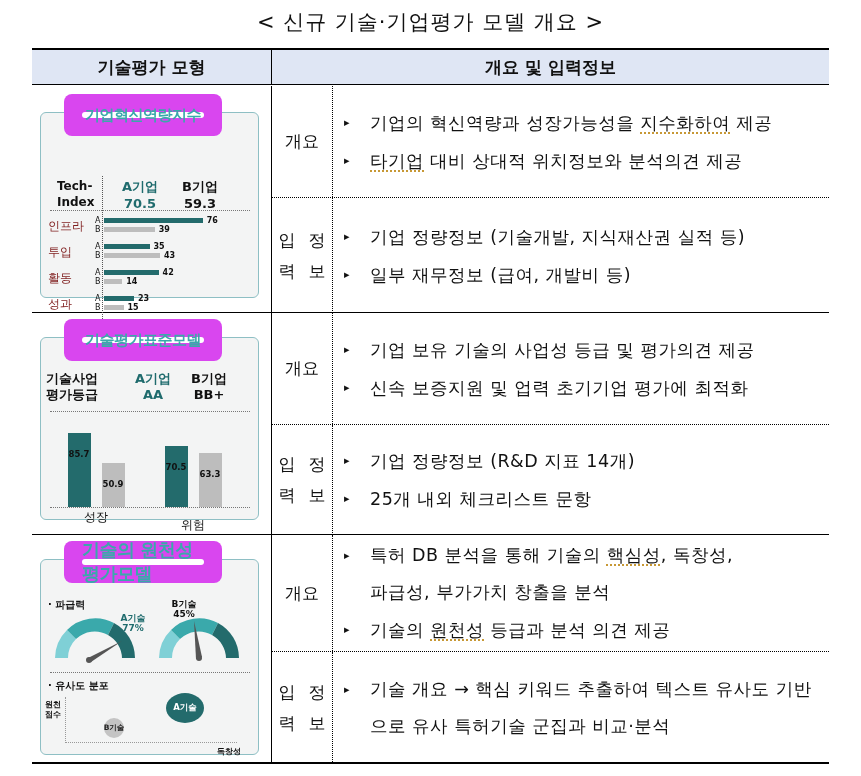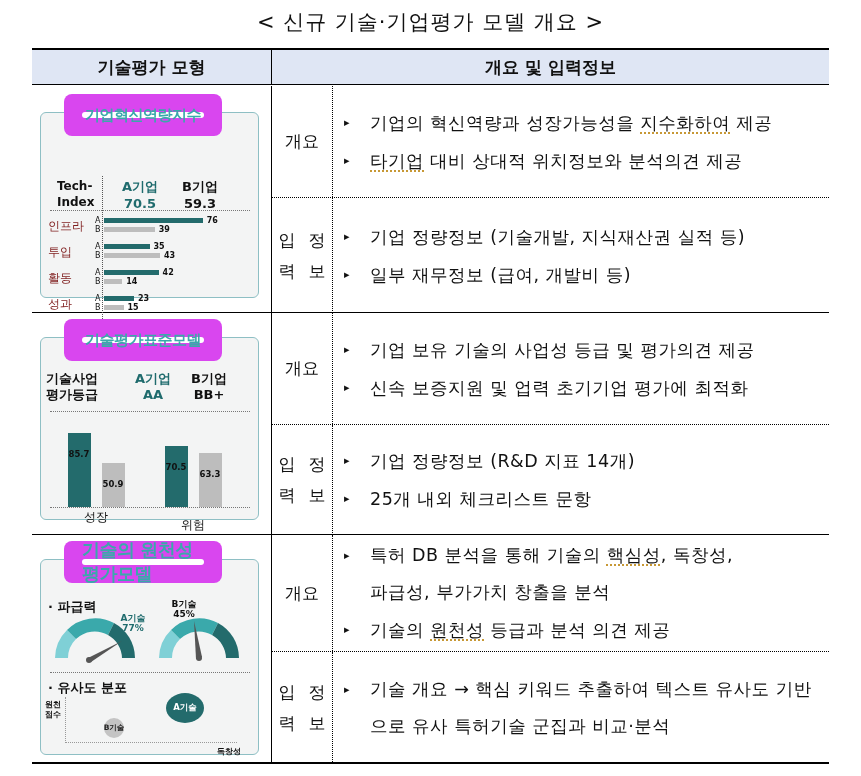--- a/index.html
+++ b/index.html
@@ -65,21 +65,21 @@
   .c2-head .lbl { position: absolute; left: 14px; top: 58px; font-size: 13px; font-weight: bold; line-height: 16px; }
   .c2-head .colA { position: absolute; left: 96px; top: 58px; font-size: 13px; font-weight: bold; line-height: 16px; color: #1f6b6d; text-align: center; width: 50px; }
   .c2-head .colB { position: absolute; left: 152px; top: 58px; font-size: 13px; font-weight: bold; line-height: 16px; text-align: center; width: 50px; }
   .vbar { position: absolute; width: 23px; }
   .vbar.a { background: #236b6c; }
   .vbar.b { background: #bdbdbd; }
   .vval { position: absolute; font-size: 8.5px; font-weight: bold; width: 30px; text-align: center; margin-top: 27px; }
   .vcat { position: absolute; font-size: 12px; width: 40px; text-align: center; }
 
   
-  .c3 .sectlbl { position: absolute; font-size: 13px; font-weight: bold; }
+  .c3 .sectlbl { position: absolute; font-size: 10px; font-weight: bold; }
   .gauge { position: absolute; }
   .gtxt { position: absolute; font-size: 9px; font-weight: bold; text-align: center; line-height: 10px; }
   .bubble { position: absolute; border-radius: 50%; display: flex; align-items: center; justify-content: center;
             font-size: 8.5px; font-weight: bold; }
 </style>
 </head>
 <body>
 
 <div class="title">&lt; 신규 기술·기업평가 모델 개요 &gt;</div>
 

